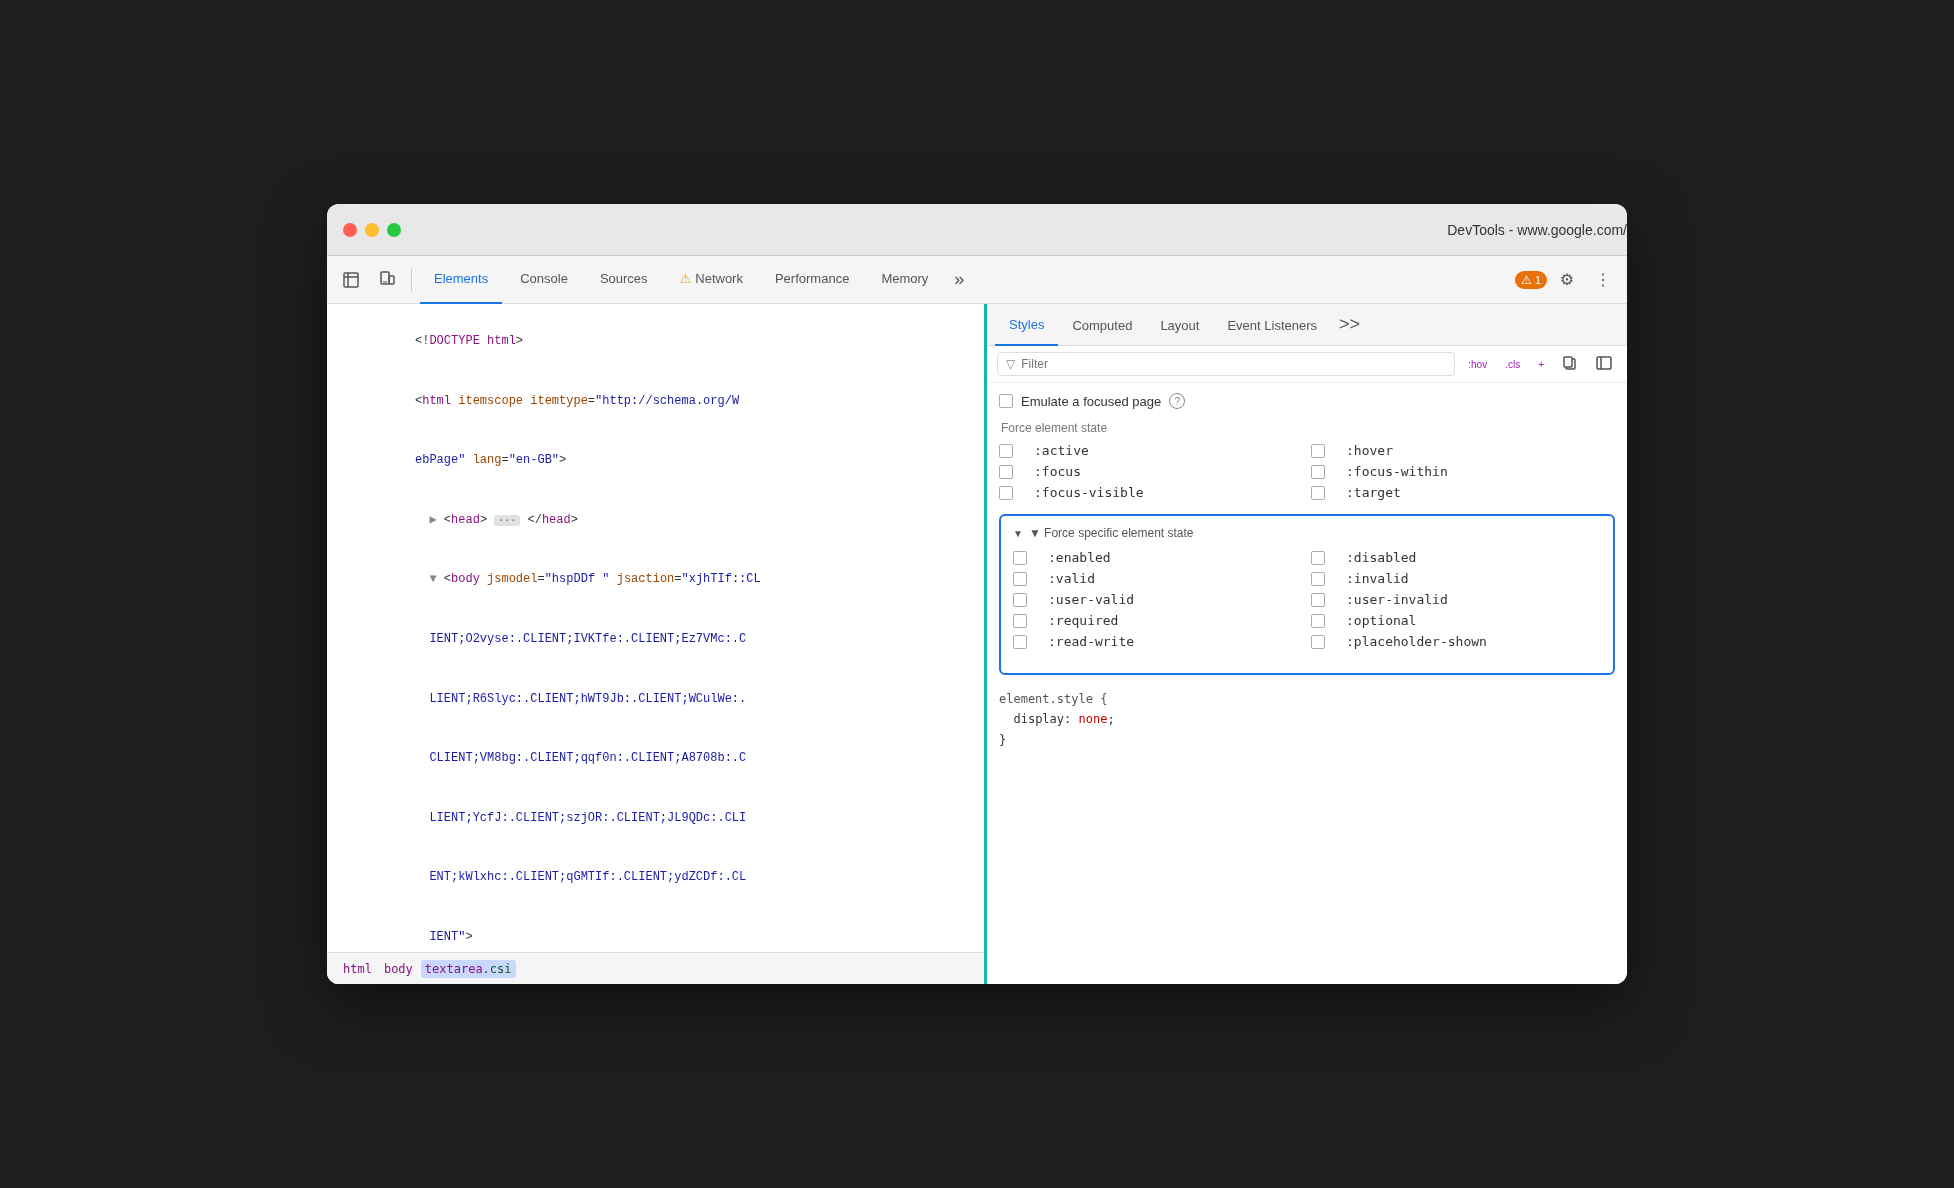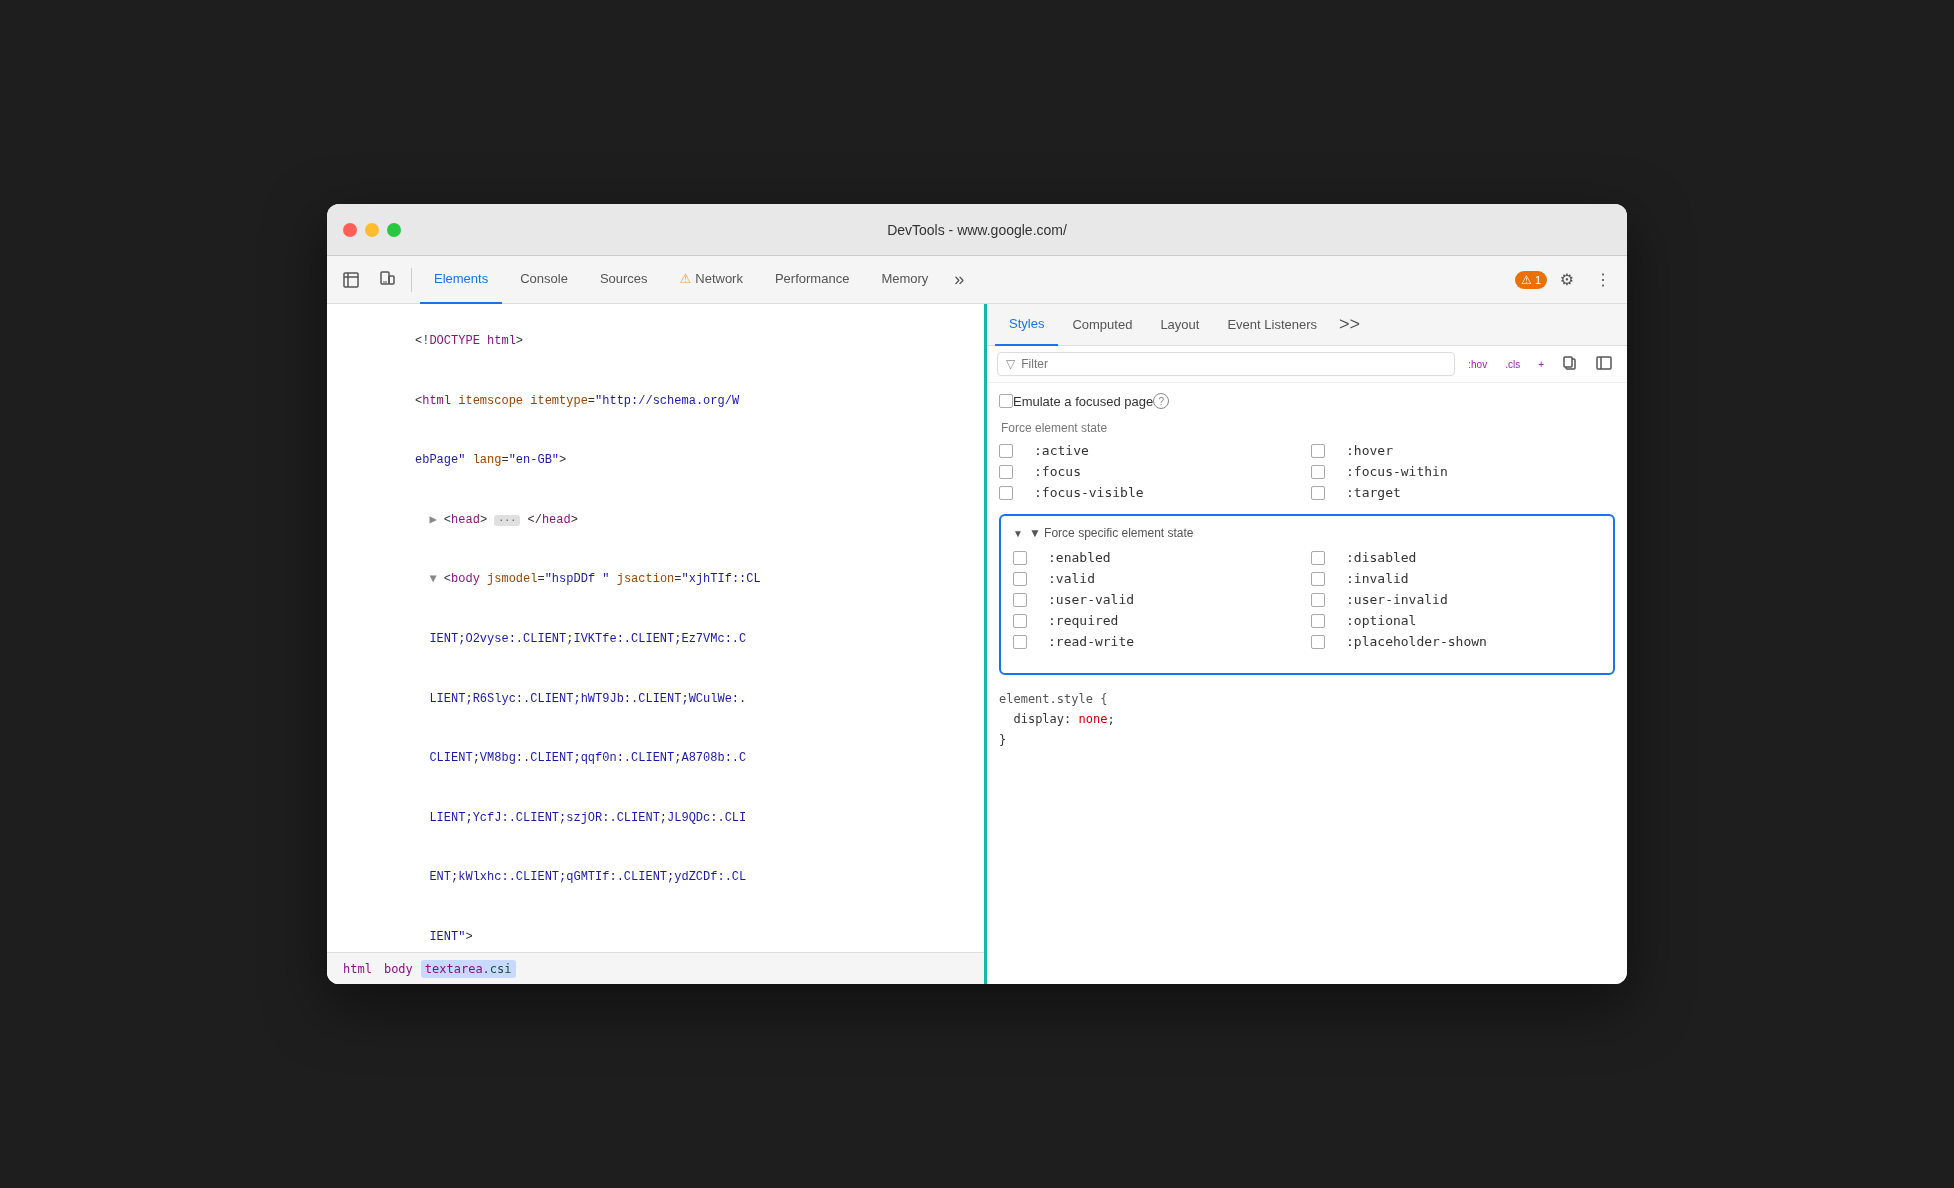--- a/index.html
+++ b/index.html
@@ -17,21 +17,21 @@
       border-radius: 12px;
       box-shadow: 0 20px 60px rgba(0,0,0,0.5);
       overflow: hidden;
     }
     
     .titlebar {
       background: #e8e8e8;
       height: 52px;
       display: flex;
       align-items: center;
-      justify-content: center;
+      justify-content: flex-end;
       position: relative;
       border-bottom: 1px solid #ccc;
     }
     .titlebar-buttons {
       position: absolute;
       left: 16px;
       display: flex;
       gap: 8px;
     }
     .tb-btn {
@@ -189,21 +189,20 @@
     .styles-panel {
       flex: 1;
       display: flex;
       flex-direction: column;
       overflow: hidden;
     }
     .styles-tabs {
       display: flex;
       border-bottom: 1px solid #ddd;
       background: #f5f5f5;
-      align-items: center;
       height: 42px;
       padding: 0 8px;
     }
     .style-tab {
       padding: 6px 14px;
       font-size: 13px;
       cursor: pointer;
       color: #555;
       border-bottom: 2px solid transparent;
       height: 42px;
@@ -253,20 +252,21 @@
       background: transparent;
     }
     .styles-content {
       flex: 1;
       overflow: auto;
       padding: 10px 12px;
     }
     .emulate-row {
       display: flex;
       align-items: center;
+      gap: 8px;
       margin-bottom: 12px;
       font-size: 13px;
       color: #333;
     }
     .checkbox-custom {
       width: 14px; height: 14px;
       border: 1.5px solid #aaa;
       border-radius: 2px;
       display: inline-flex;
       align-items: center;

